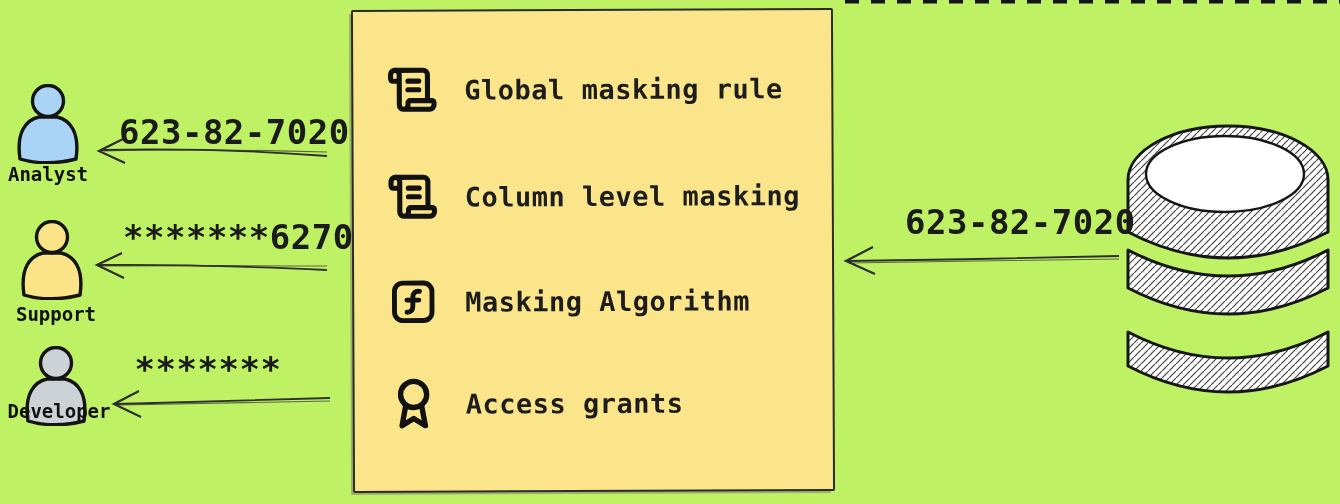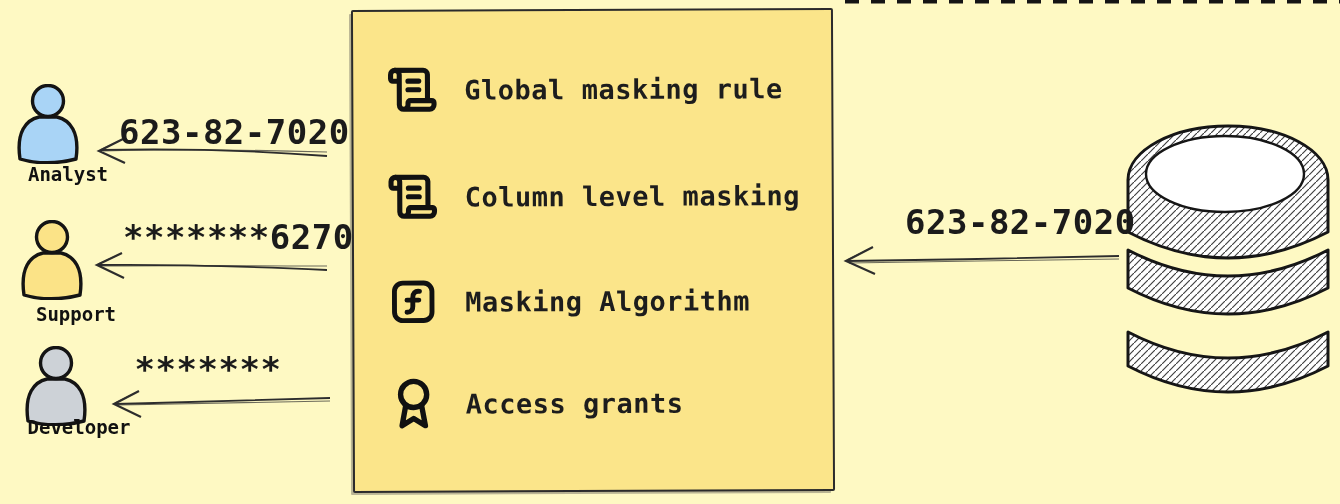--- a/index.html
+++ b/index.html
@@ -1,38 +1,38 @@
 <!DOCTYPE html>
 <html><head>
 <meta charset="utf-8">
 <style>
   html,body{margin:0;padding:0;background:#ffffff;}
   #canvas{
-    position:relative;width:1340px;height:504px;background:#fef9c3;
+    position:relative;width:1340px;height:504px;background:#bef264;
     font-family:"DejaVu Sans Mono","Liberation Mono",monospace;
     overflow:hidden;color:#1d1d1d;
   }
   .abs{position:absolute;}
   
   #masking-box{
     left:352px;top:9px;width:482px;height:483px;
     background:#FBE58A;border:2.5px solid #2b2b2b;border-radius:2px;
     transform:rotate(-0.25deg);
     box-shadow:-3px 3px 0 -1px rgba(130,125,110,.55);
     box-sizing:border-box;
   }
   .box-row{
     position:absolute;left:31px;display:flex;align-items:center;height:64px;
   }
   .box-row .icon{width:56px;height:60px;display:flex;align-items:center;justify-content:center;flex:0 0 56px;}
   .box-row svg{stroke:#111;fill:none;stroke-linecap:round;stroke-linejoin:round;}
   .box-row .lbl{margin-left:24px;font-size:27px;font-weight:700;letter-spacing:.5px;white-space:nowrap;}
   
   .actor-label{
-    position:absolute;text-align:center;font-size:19px;font-weight:700;color:#111;white-space:nowrap;margin-left:20px;
+    position:absolute;text-align:center;font-size:19px;font-weight:700;color:#111;white-space:nowrap;
   }
   .arrow-label{
     position:absolute;text-align:center;font-size:34px;font-weight:700;color:#1b1b1b;white-space:nowrap;letter-spacing:.5px;
   }
   svg.overlay{position:absolute;left:0;top:0;}
   .person{position:absolute;}
   .person circle,.person path{stroke:#141414;stroke-width:3.4;stroke-linejoin:round;}
 </style>
 </head>
 <body>
@@ -145,18 +145,18 @@
     <path d="M 14,75 C 10,48 20,36 33,33 L 51,33 C 64,36 74,48 70,75 C 52,80 30,80 14,75 Z" fill="#FBE387"></path>
     <circle cx="42" cy="17" r="15.5" fill="#FBE387"></circle>
   </svg>
   <div class="actor-label" style="left:6px;top:303px;width:100px;">Support</div>
   <div class="arrow-label" style="left:123px;top:217px;width:224px;">*******6270</div>
 
   <svg class="person" style="left:14px;top:346px;" width="88" height="80" viewBox="0 0 88 80">
     <path d="M 14,75 C 10,48 20,36 33,33 L 51,33 C 64,36 74,48 70,75 C 52,80 30,80 14,75 Z" fill="#CDD2D7"></path>
     <circle cx="42" cy="17" r="15.5" fill="#CDD2D7"></circle>
   </svg>
-  <div class="actor-label" style="left:6px;top:416px;width:106px;">Developer</div>
+  <div class="actor-label" style="left:6px;top:400px;width:106px;">Developer</div>
   <div class="arrow-label" style="left:118px;top:349px;width:180px;">*******</div>
 
   <div class="arrow-label" style="left:905px;top:202px;width:200px;">623-82-7020</div>
 
 </div>
 
 </body></html>

